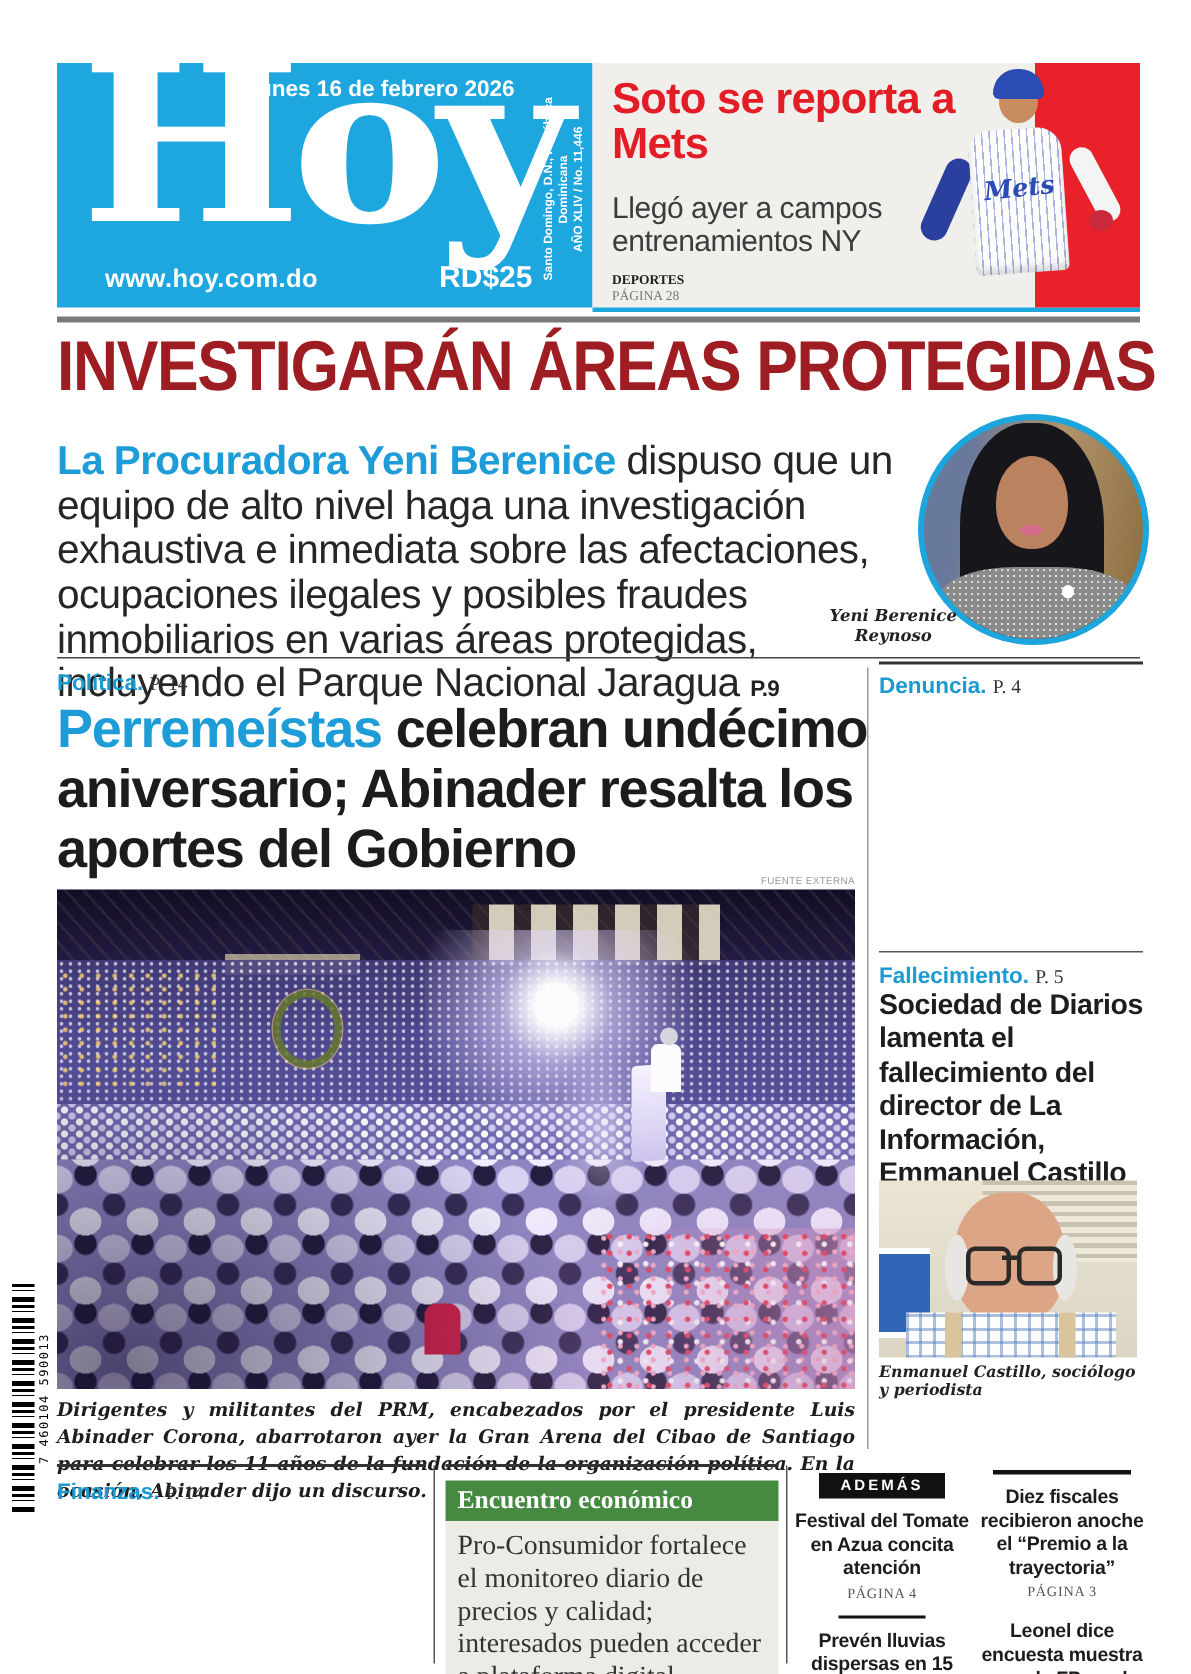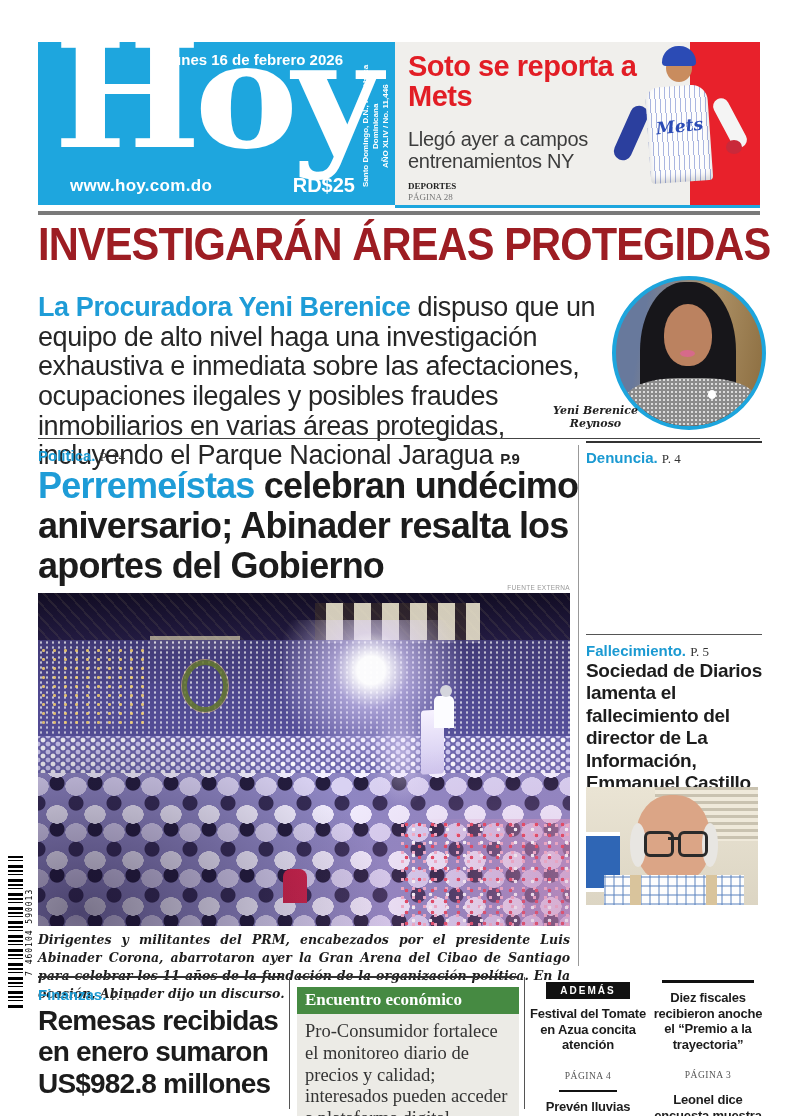--- a/index.html
+++ b/index.html
@@ -137,21 +137,21 @@
         letter-spacing:-.8px;color:#1c1c1c;}
   #enc-box{left:297px;top:987px;width:222px;}
   #enc-bar{background:#468a42;color:#fff;font-family:"Liberation Serif",serif;font-weight:bold;
         font-size:17px;padding:3px 8px 4px;}
   #enc-body{background:#ecebe6;color:#333;font-family:"Liberation Serif",serif;font-size:18.5px;
         line-height:1.18;padding:7px 8px 10px;}
   .ademas-col{width:116px;text-align:center;}
   #ademas-head{display:inline-block;background:#111;color:#fff;font-size:10px;font-weight:bold;
         letter-spacing:2px;padding:3px 14px;}
   .ad-item{font-size:13px;font-weight:bold;line-height:1.2;color:#1c1c1c;margin-top:7px;letter-spacing:-.2px;}
-  .ad-page{font-family:"Liberation Serif",serif;font-size:9.5px;color:#555;margin-top:18px;letter-spacing:.5px;}
+  .ad-page{font-family:"Liberation Serif",serif;font-size:9.5px;color:#555;margin-top:5px;letter-spacing:.5px;}
   .ad-div{width:58px;height:2px;background:#111;margin:9px auto 2px;}
   .ad-toprule{width:92px;height:3px;background:#111;margin:0 auto 4px;}
 
   
   #barcode{left:6px;top:852px;width:27px;height:160px;background:#fff;}
   #barcode .bars{position:absolute;left:2px;top:4px;width:15px;height:152px;
         background:repeating-linear-gradient(180deg,#000 0 2px,#fff 2px 4px,#000 4px 5px,#fff 5px 9px,#000 9px 12px,#fff 12px 14px);}
   #barcode .num{position:absolute;right:-1px;top:0;height:160px;writing-mode:vertical-rl;transform:rotate(180deg);
         font-family:"DejaVu Sans Mono",monospace;font-size:8px;color:#000;letter-spacing:1px;text-align:center;}
 </style>
@@ -251,31 +251,31 @@
     <div class="cs-head"></div>
     <div class="cs-hair-l"></div>
     <div class="cs-hair-r"></div>
     <div class="cs-glass-l"></div>
     <div class="cs-glass-r"></div>
     <div class="cs-bridge"></div>
     <div class="cs-shirt"></div>
     <div class="cs-susp-l"></div>
     <div class="cs-susp-r"></div>
   </div>
+  <div id="castillo-cap" class="abs">Enmanuel Castillo, sociólogo y periodista</div>
 
   <div class="abs" style="left:38px;top:976px;width:246px;height:2px;background:#333;"></div>
   <div class="abs" style="left:297px;top:976px;width:222px;height:2px;background:#333;"></div>
   <div class="abs vrule" style="left:289px;top:977px;height:132px;background:#555;"></div>
   <div class="abs vrule" style="left:524px;top:977px;height:132px;background:#555;"></div>
 
   <div class="abs kicker" style="left:38px;top:986px;text-align:center;">
     <span>Finanzas.</span>
     <span class="pg">P. 14</span>
   </div>
-  <div id="fin-head" class="abs">Remesas recibidas en enero sumaron US$982.8 millones</div>
 
   <div id="enc-box" class="abs">
     <div id="enc-bar">Encuentro económico</div>
     <div id="enc-body"><span>Pro-Consumidor fortalece el monitoreo diario de precios y calidad; interesados pueden acceder a plataforma digital </span></div>
   </div>
 
   <div class="abs ademas-col" style="left:530px;top:980px;">
     <span id="ademas-head">ADEMÁS</span>
     <div class="ad-item">Festival del Tomate en Azua concita atención</div>
     <div class="ad-page">PÁGINA 4</div>

